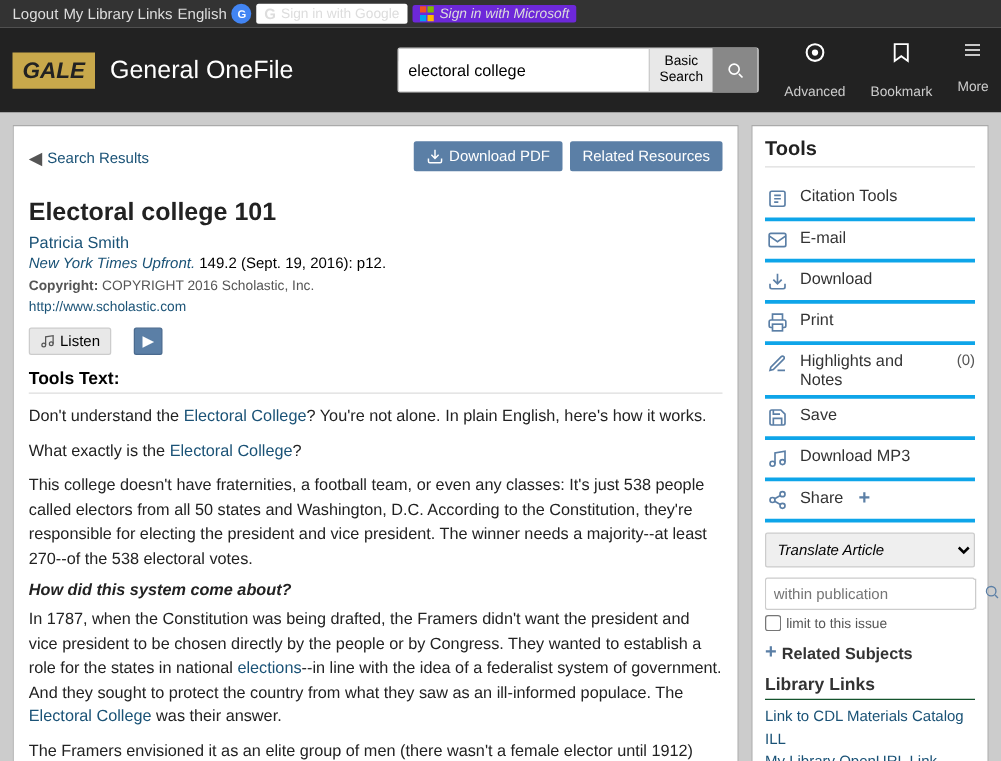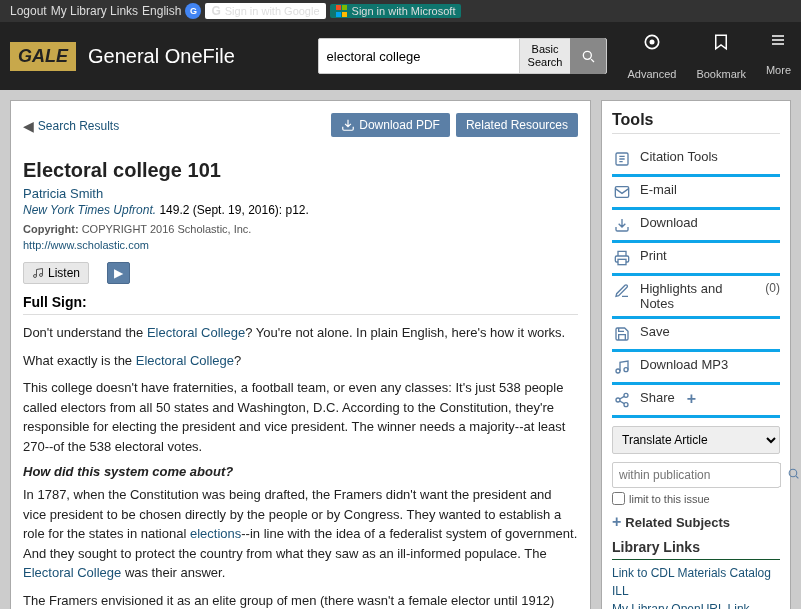--- a/index.html
+++ b/index.html
@@ -15,21 +15,21 @@
       align-items: center;
       gap: 4px;
       height: 22px;
     }
     #top-bar a, #top-bar span { color: #ddd; text-decoration: none; cursor: pointer; }
     .sign-in-btn {
       display: flex; align-items: center; gap: 4px;
       background: white; color: #333; padding: 1px 6px; border-radius: 2px; font-size: 11px; cursor: pointer;
     }
     .sign-in-microsoft {
-      background: #0f766e; color: white;
+      background: #6d28d9; color: white; font-style: italic;
     }
     .google-g { font-weight: bold; color: #4285F4; font-size: 12px; }
     .ms-square { width: 12px; height: 12px; display: inline-grid; grid-template-columns: 1fr 1fr; gap: 1px; }
     .ms-sq { width: 5px; height: 5px; }
     .ms-sq.red { background: #F25022; }
     .ms-sq.green { background: #7FBA00; }
     .ms-sq.blue { background: #00A4EF; }
     .ms-sq.yellow { background: #FFB900; }
 
     
@@ -288,20 +288,21 @@
       cursor: pointer;
     }
     .translate-select {
       width: 100%;
       padding: 5px;
       font-size: 12px;
       border: 1px solid #ccc;
       border-radius: 2px;
       margin: 8px 0;
       cursor: pointer;
+      font-style: italic;
     }
     .within-pub-container {
       display: flex;
       align-items: center;
       border: 1px solid #ccc;
       border-radius: 2px;
       margin-bottom: 4px;
     }
     .within-pub-input {
       flex: 1;
@@ -460,21 +461,21 @@
             <path d="M9 18V5l12-2v13"></path>
             <circle cx="6" cy="18" r="3"></circle>
             <circle cx="18" cy="16" r="3"></circle>
           </svg>
         <span>Listen</span>
       </button>
       <button class="play-btn">▶</button>
     </div>
 
     
-    <div class="full-text-label">Full Sign:</div>
+    <div class="full-text-label">Tools Text:</div>
     
     <p class="article-paragraph">
       <span>Don't understand the </span><a class="highlight-link">Electoral College</a><span>? You're not alone. In plain English, here's how it works.</span>
     </p>
     
     <p class="article-paragraph">
       <span>What exactly is the </span><a class="highlight-link">Electoral College</a><span>?</span>
     </p>
     
     <p class="article-paragraph">This college doesn't have fraternities, a football team, or even any classes: It's just 538 people called electors from all 50 states and Washington, D.C. According to the Constitution, they're responsible for electing the president and vice president. The winner needs a majority--at least 270--of the 538 electoral votes.</p>

